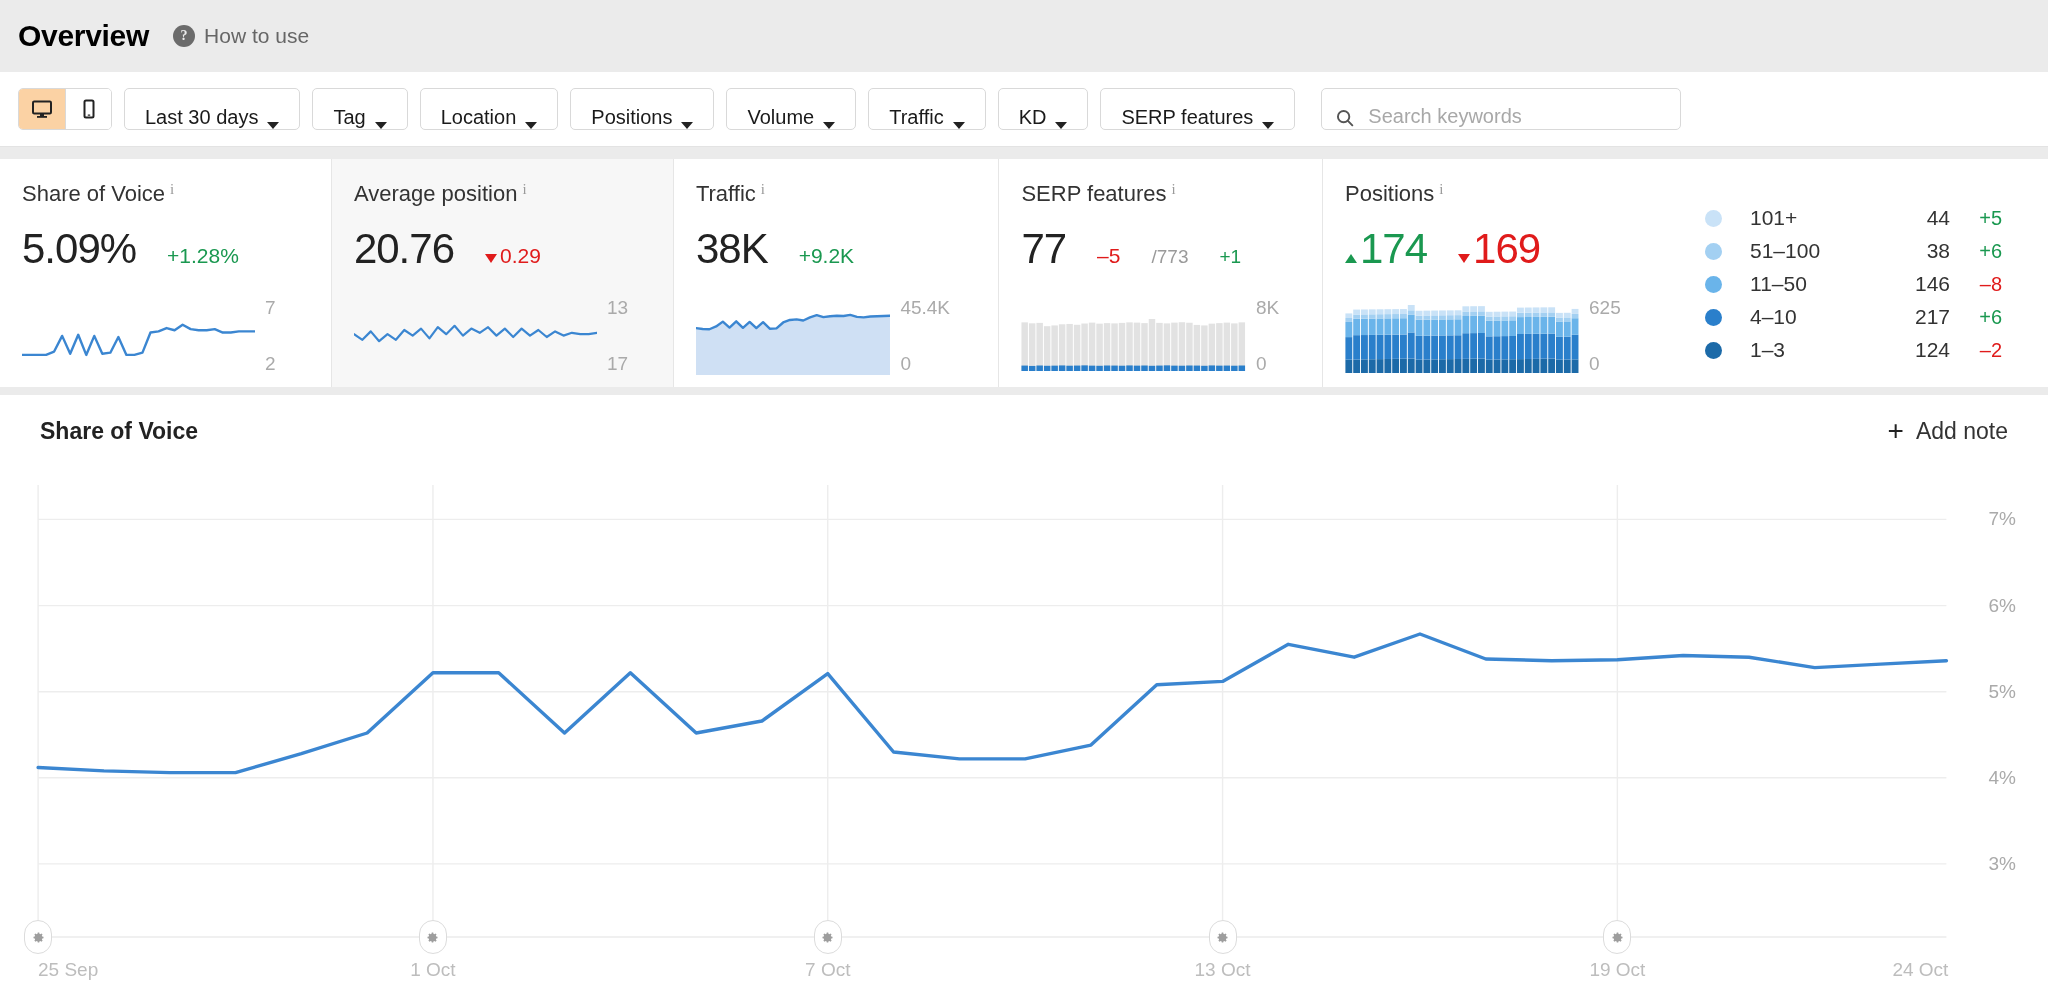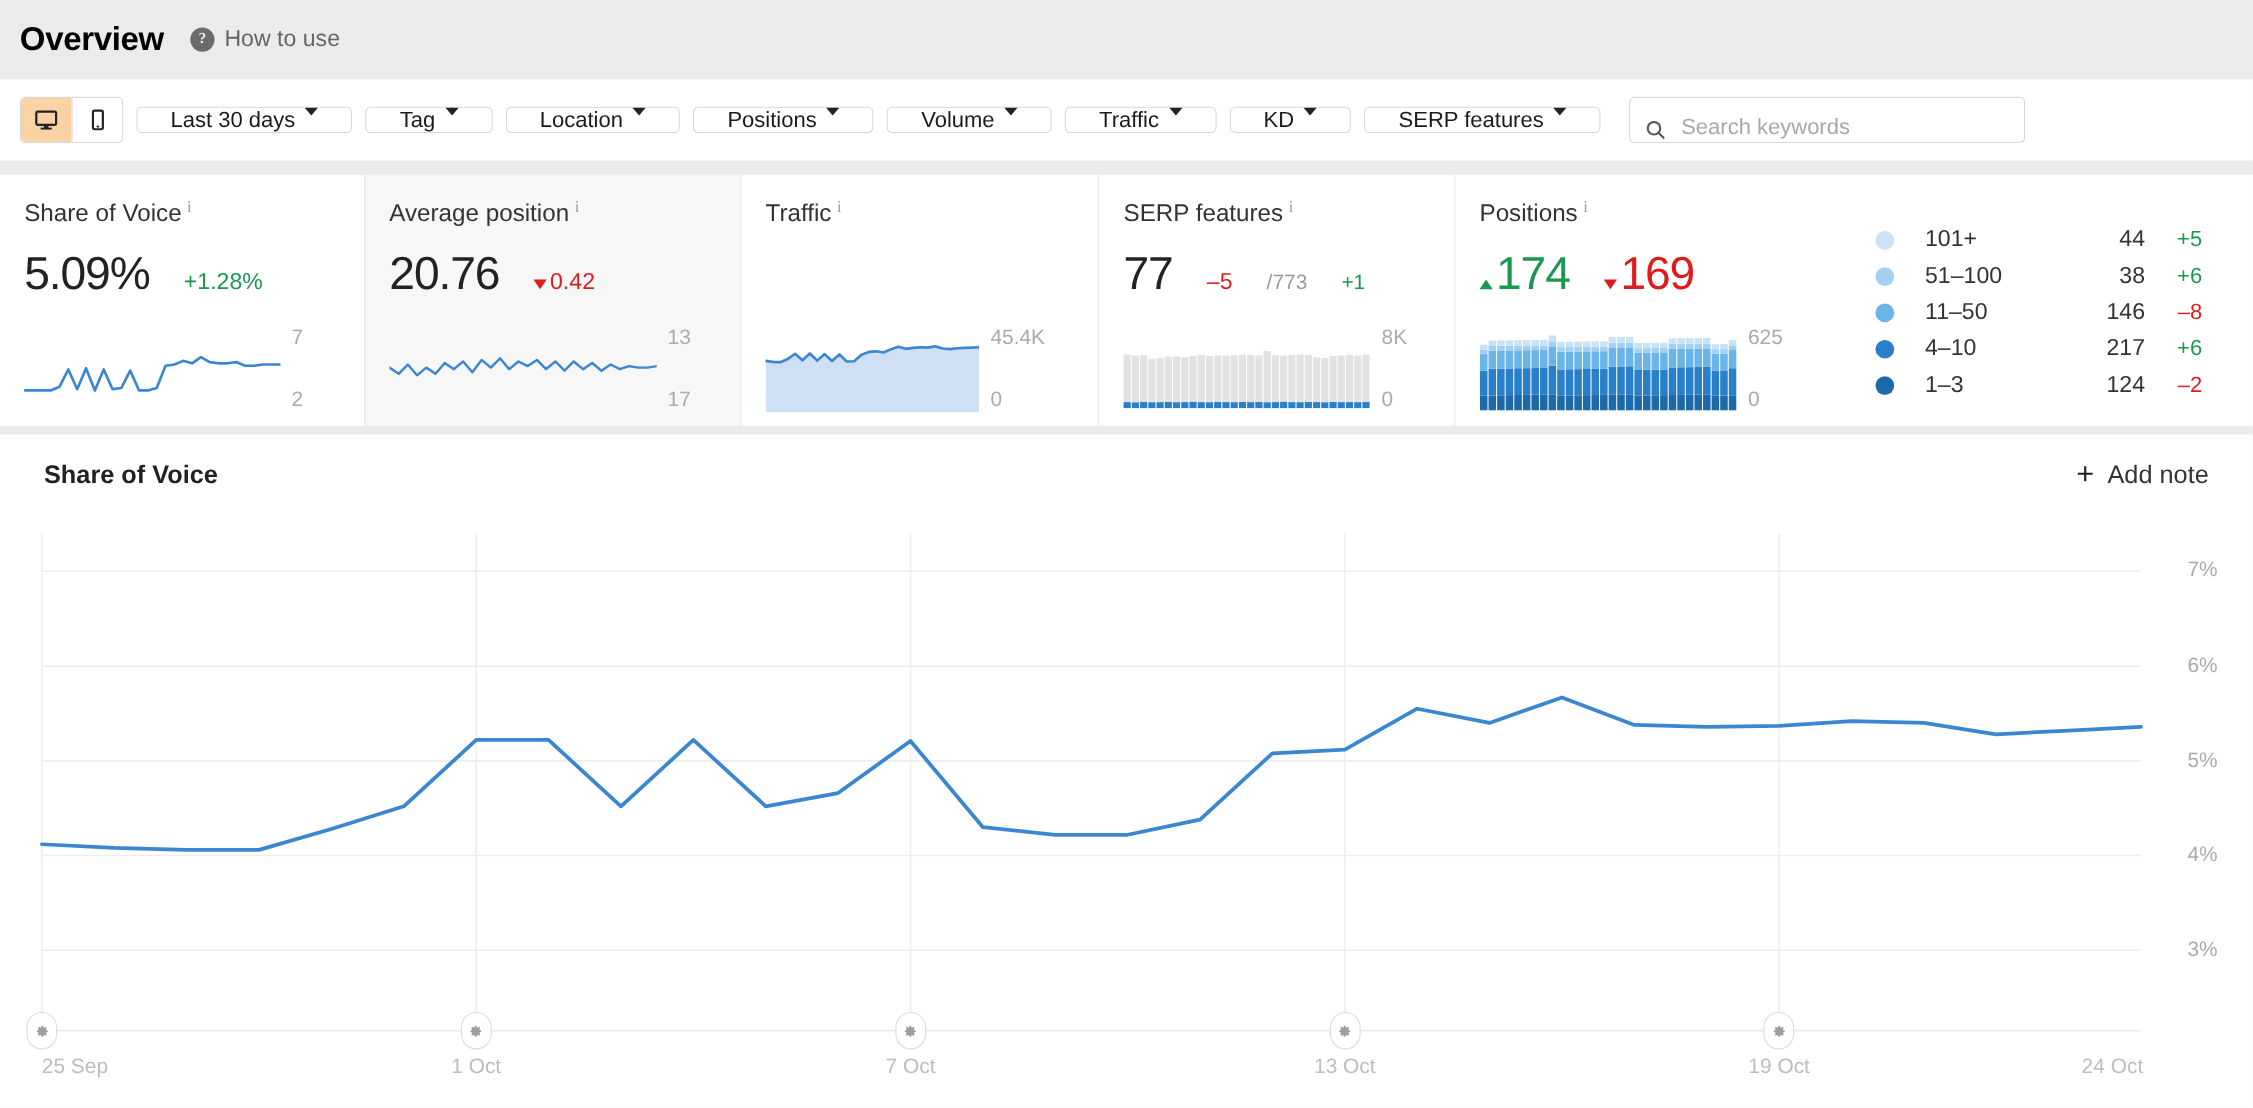--- a/index.html
+++ b/index.html
@@ -51,25 +51,25 @@
   }
   .device-btn {
     width: 46px; height: 100%;
     display: flex; align-items: center; justify-content: center;
     background: #fff; cursor: pointer;
   }
   .device-btn.active { background: #fbd2a4; }
   .device-btn + .device-btn { border-left: 1px solid #d9d9d9; }
 
   .filter-btn {
-    height: 24px;
+    height: 42px;
     border: 1px solid #d9d9d9; border-radius: 5px;
     background: #fff;
-    display: flex; align-items: flex-start; gap: 9px;
-    padding: 0 30px;
+    display: flex; align-items: flex-end; gap: 9px;
+    padding: 0 20px;
     font-size: 20px; color: #1a1a1a;
     cursor: pointer; white-space: nowrap;
     font-family: "Liberation Sans", sans-serif;
   }
   .caret {
     width: 0; height: 0;
     border-left: 6px solid transparent;
     border-right: 6px solid transparent;
     border-top: 7px solid #222;
   }
@@ -298,39 +298,43 @@
     </div>
   </div>
 
   <div class="card card-1 shaded">
     <div class="card-label">
       <span>Average position</span>
       <span class="info-i">i</span>
     </div>
     <div class="card-value-row">
       <span class="card-value">20.76</span>
-      <span class="delta down"><span class="tri-down"></span><span>0.42</span></span>
+      <span class="delta down"><span class="tri-down"></span><span>0.29</span></span>
     </div>
     <div class="mini-wrap">
       <div class="mini-chart">
         <svg viewBox="0 0 200 76" preserveAspectRatio="none">
           <polyline id="sp-avg" fill="none" stroke="#3b86d1" stroke-width="2.2" stroke-linejoin="round" stroke-linecap="round" vector-effect="non-scaling-stroke" points="0.00,35.20 6.90,40.80 13.79,32.40 20.69,42.20 27.59,35.20 34.48,40.80 41.38,31.00 48.28,36.60 55.17,29.60 62.07,39.40 68.97,28.20 75.86,35.20 82.76,26.80 89.66,36.60 96.55,29.60 103.45,33.80 110.34,28.20 117.24,36.60 124.14,29.60 131.03,38.00 137.93,29.60 144.83,36.60 151.72,31.00 158.62,38.00 165.52,32.40 172.41,36.60 179.31,33.80 186.21,35.20 193.10,35.20 200.00,33.80"></polyline>
         </svg>
       </div>
       <div class="mini-axis">
         <span class="top">13</span>
         <span class="bot">17</span>
       </div>
     </div>
   </div>
 
   <div class="card card-2">
     <div class="card-label">
       <span>Traffic</span>
       <span class="info-i">i</span>
+    </div>
+    <div class="card-value-row">
+      <span class="card-value">38K</span>
+      <span class="delta up">+9.2K</span>
     </div>
     <div class="mini-wrap">
       <div class="mini-chart">
         <svg viewBox="0 0 200 76" preserveAspectRatio="none">
           <polygon id="sp-traf-area" fill="#cfe0f4" points="0.00,29.12 6.90,29.96 13.79,30.25 20.69,27.43 27.59,22.63 34.48,28.56 41.38,22.35 48.28,28.84 55.17,22.92 62.07,29.12 68.97,23.20 75.86,29.68 82.76,29.40 89.66,23.48 96.55,20.94 103.45,20.38 110.34,21.51 117.24,18.41 124.14,16.15 131.03,18.12 137.93,17.28 144.83,16.71 151.72,17.00 158.62,15.87 165.52,17.84 172.41,18.41 179.31,17.56 186.21,17.28 193.10,17.00 200.00,16.71 200,76 0,76"></polygon>
           <polyline id="sp-traf" fill="none" stroke="#3b86d1" stroke-width="2.4" stroke-linejoin="round" stroke-linecap="round" vector-effect="non-scaling-stroke" points="0.00,29.12 6.90,29.96 13.79,30.25 20.69,27.43 27.59,22.63 34.48,28.56 41.38,22.35 48.28,28.84 55.17,22.92 62.07,29.12 68.97,23.20 75.86,29.68 82.76,29.40 89.66,23.48 96.55,20.94 103.45,20.38 110.34,21.51 117.24,18.41 124.14,16.15 131.03,18.12 137.93,17.28 144.83,16.71 151.72,17.00 158.62,15.87 165.52,17.84 172.41,18.41 179.31,17.56 186.21,17.28 193.10,17.00 200.00,16.71"></polyline>
         </svg>
       </div>
       <div class="mini-axis wide">
         <span class="top">45.4K</span>

